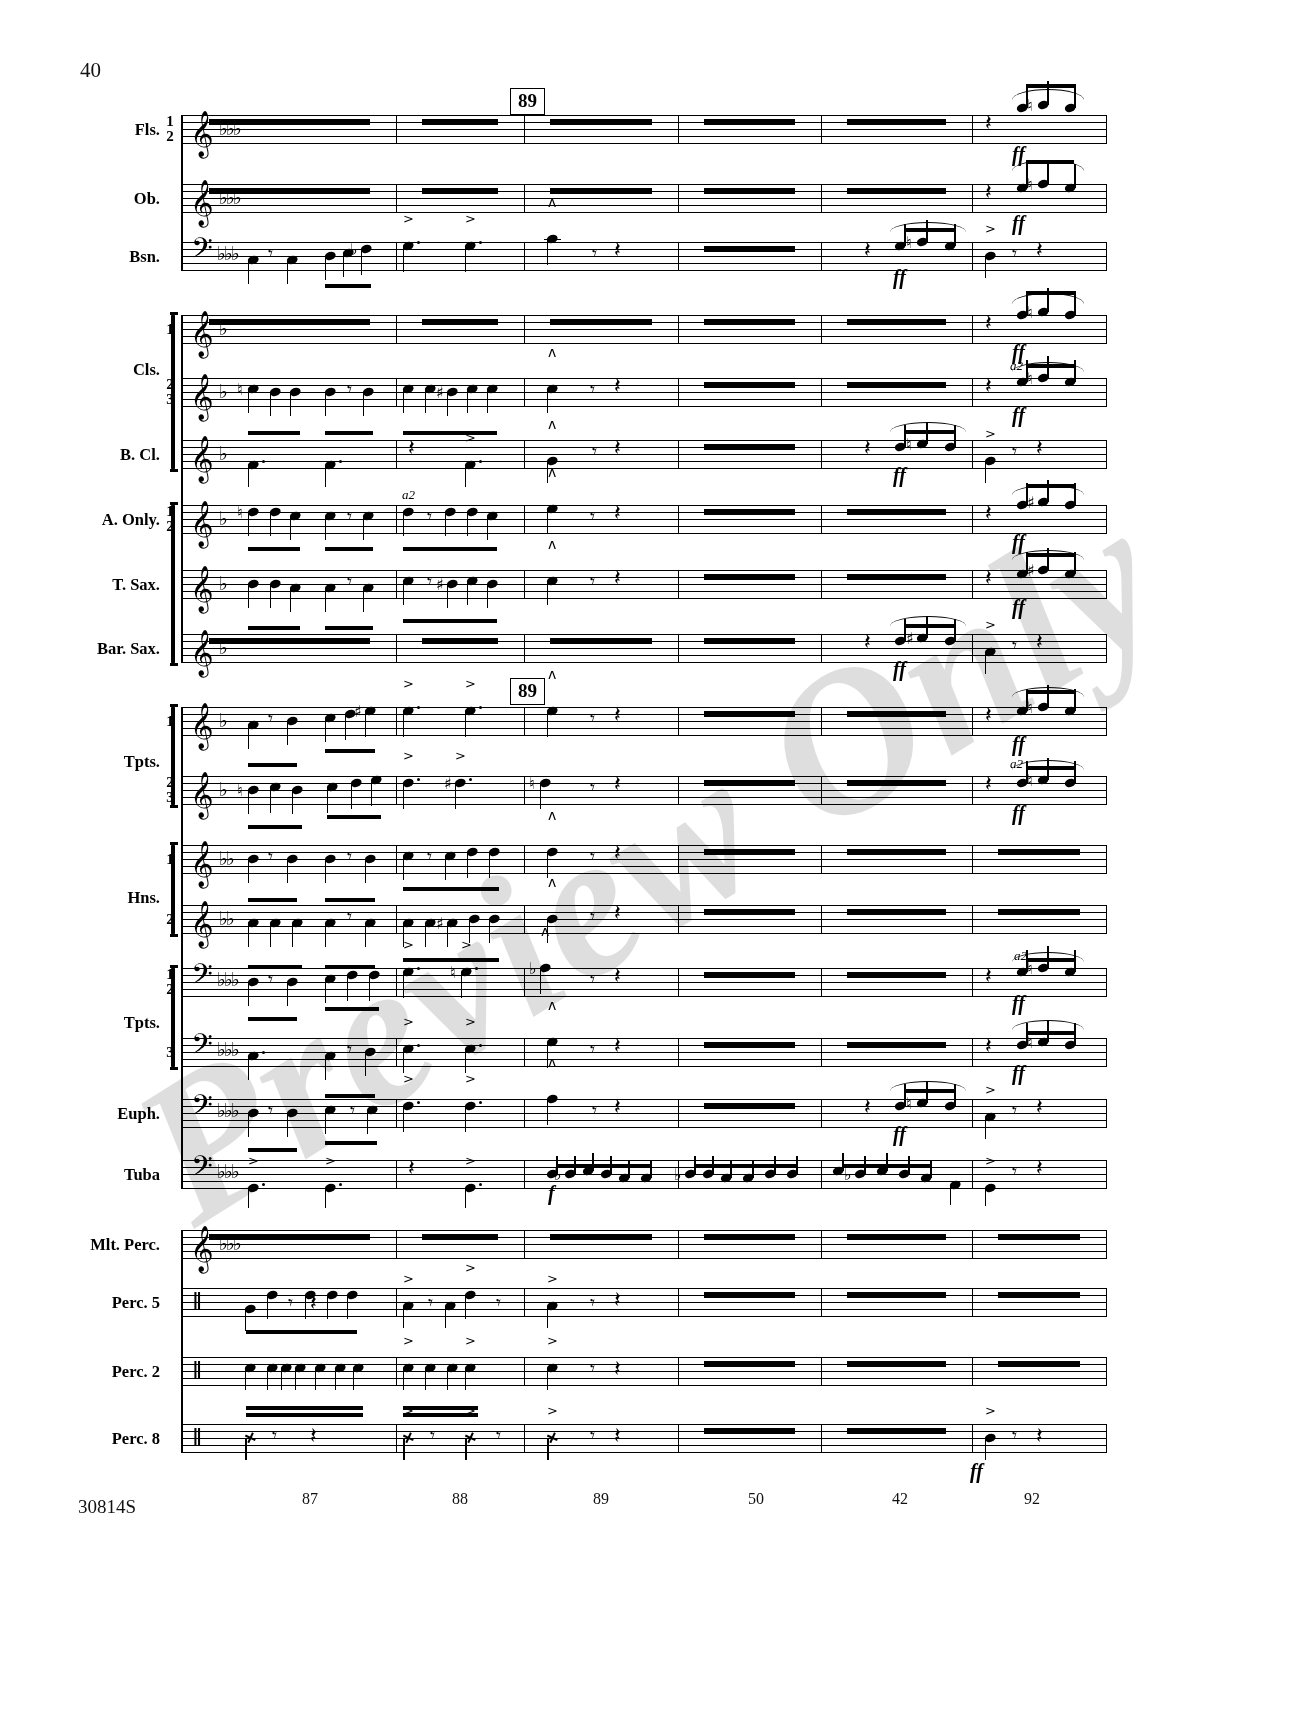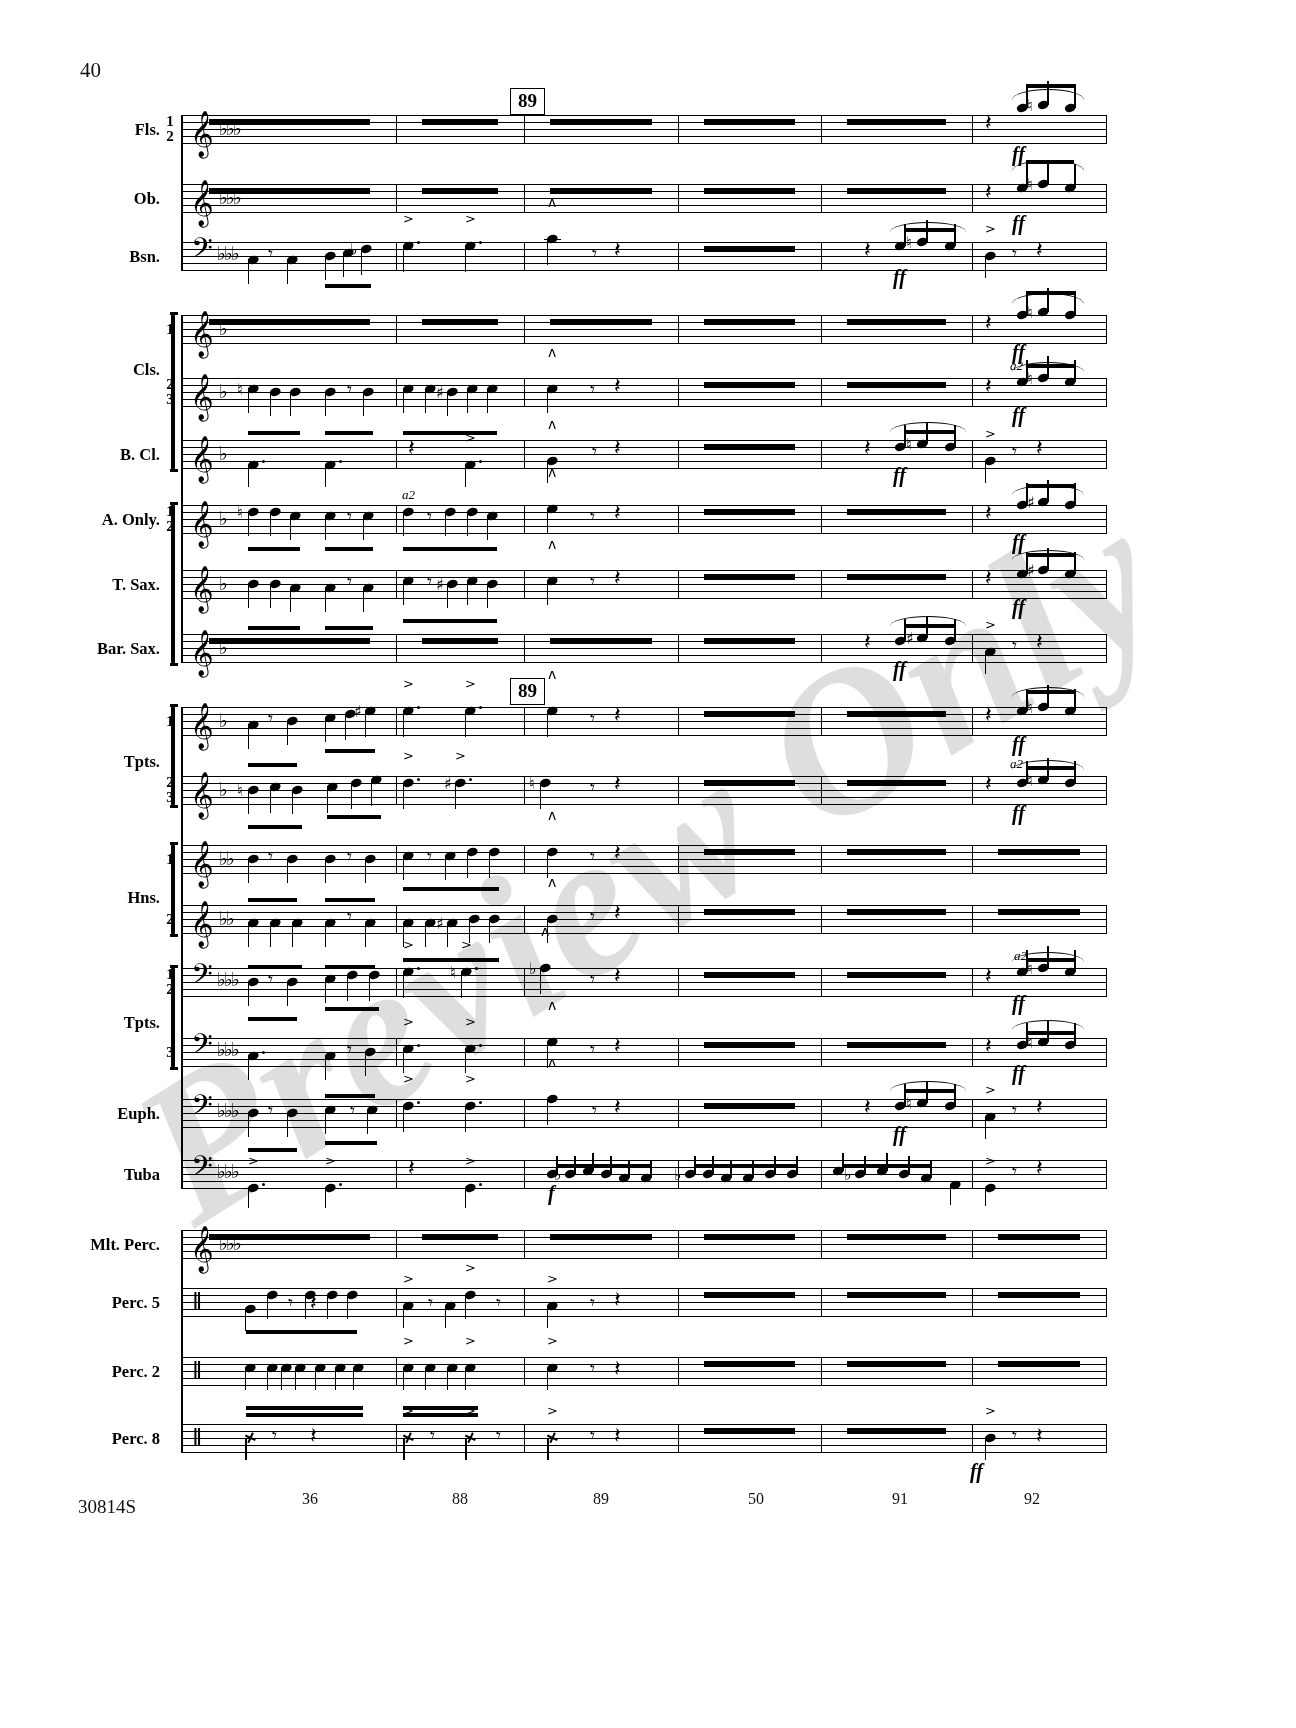--- a/index.html
+++ b/index.html
@@ -526,25 +526,25 @@
       <div class="barline" style="left: 1106px; top: 1288px; height: 29px;"></div>
       <div class="barline" style="left: 1106px; top: 1357px; height: 29px;"></div>
       <div class="barline" style="left: 1106px; top: 1424px; height: 29px;"></div>
       <div class="bracket" style="left: 171px; top: 314px; height: 156px;"></div>
       <div class="bracket" style="left: 171px; top: 706px; height: 100px;"></div>
       <div class="bracket" style="left: 171px; top: 844px; height: 91px;"></div>
       <div class="bracket" style="left: 171px; top: 967px; height: 101px;"></div>
       <div class="bracket" style="left: 171px; top: 504px; height: 160px;"></div>
       <div class="rehearsal" style="left: 510px; top: 88px;">89</div>
       <div class="rehearsal" style="left: 510px; top: 678px;">89</div>
-      <div class="measure-num" style="left: 310px; top: 1490px;">36</div>
+      <div class="measure-num" style="left: 310px; top: 1490px;">87</div>
       <div class="measure-num" style="left: 460px; top: 1490px;">88</div>
       <div class="measure-num" style="left: 601px; top: 1490px;">89</div>
       <div class="measure-num" style="left: 756px; top: 1490px;">50</div>
-      <div class="measure-num" style="left: 900px; top: 1490px;">91</div>
+      <div class="measure-num" style="left: 900px; top: 1490px;">42</div>
       <div class="measure-num" style="left: 1032px; top: 1490px;">92</div>
       <div class="mmrest" style="left: 209px; top: 122px; width: 161px;"></div>
       <div class="mmrest" style="left: 422px; top: 122px; width: 76px;"></div>
       <div class="mmrest" style="left: 550px; top: 122px; width: 102px;"></div>
       <div class="mmrest" style="left: 704px; top: 122px; width: 91px;"></div>
       <div class="mmrest" style="left: 847px; top: 122px; width: 99px;"></div>
       <div class="mmrest" style="left: 209px; top: 191px; width: 161px;"></div>
       <div class="mmrest" style="left: 422px; top: 191px; width: 76px;"></div>
       <div class="mmrest" style="left: 550px; top: 191px; width: 102px;"></div>
       <div class="mmrest" style="left: 704px; top: 191px; width: 91px;"></div>

